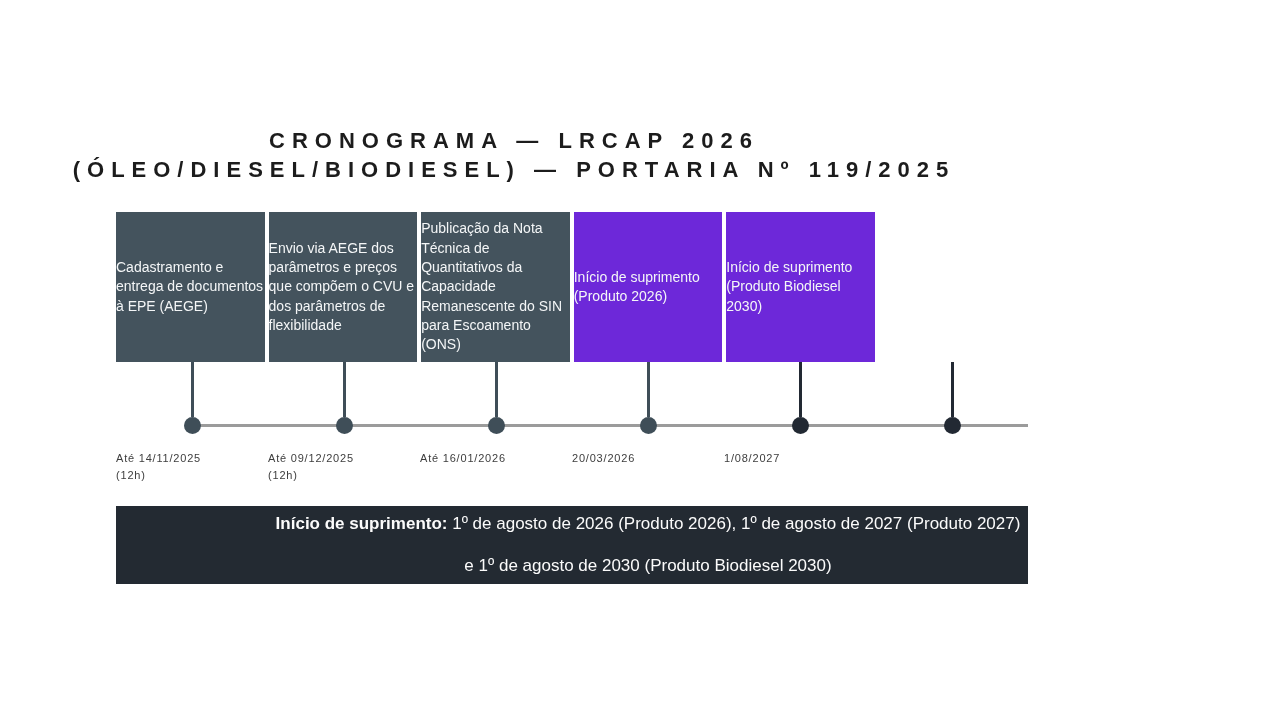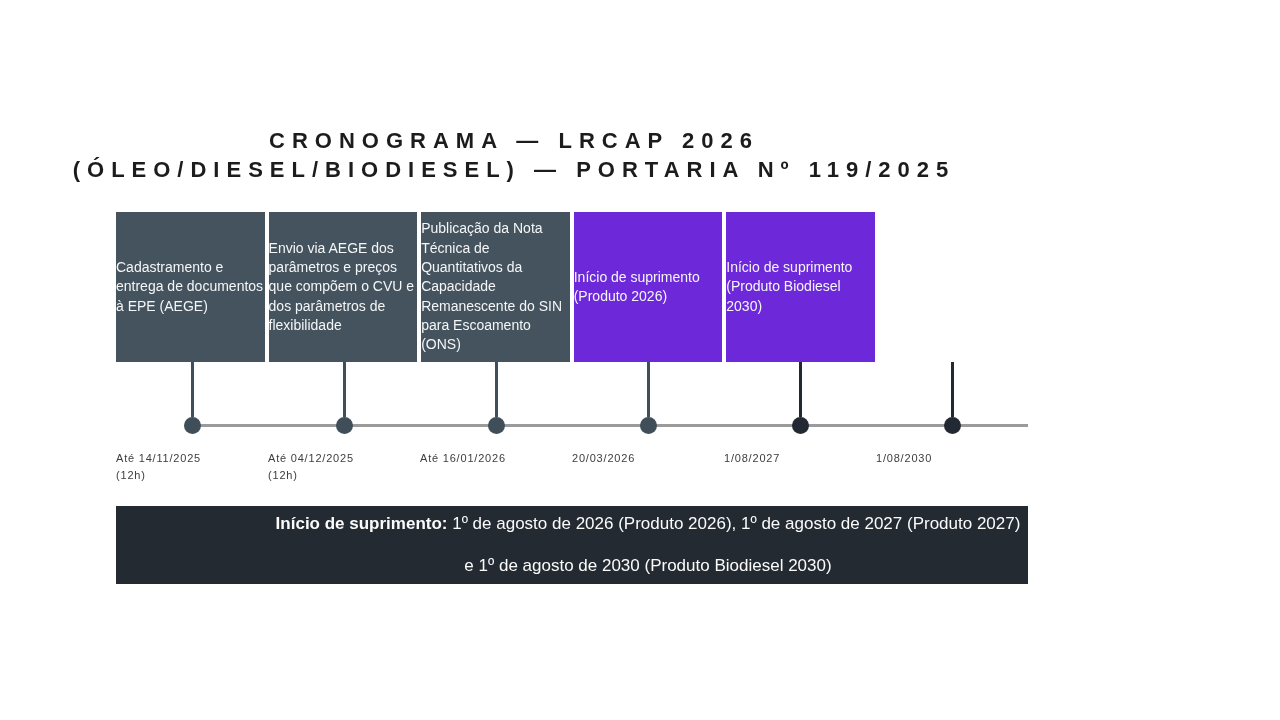--- a/index.html
+++ b/index.html
@@ -90,34 +90,31 @@
         <div class="dot dark"></div>
       </div>
     </div>
 
     <div class="dates">
       <div>
         <div>Até 14/11/2025</div>
         <div>(12h)</div>
       </div>
       <div>
-        <div>Até 04/12/2025</div>
+        <div>Até 09/12/2025</div>
         <div>(12h)</div>
       </div>
       <div>
         <div>Até 16/01/2026</div>
       </div>
       <div>
         <div>20/03/2026</div>
       </div>
       <div>
         <div>1/08/2027</div>
-      </div>
-      <div>
-        <div>1/08/2030</div>
       </div>
     </div>
 
     <div class="banner">
       <div><b>Início de suprimento:</b><span> 1º de agosto de 2026 (Produto 2026), 1º de agosto de 2027 (Produto 2027)</span></div>
       <div>e 1º de agosto de 2030 (Produto Biodiesel 2030)</div>
     </div>
 
   </div>
 </div>

